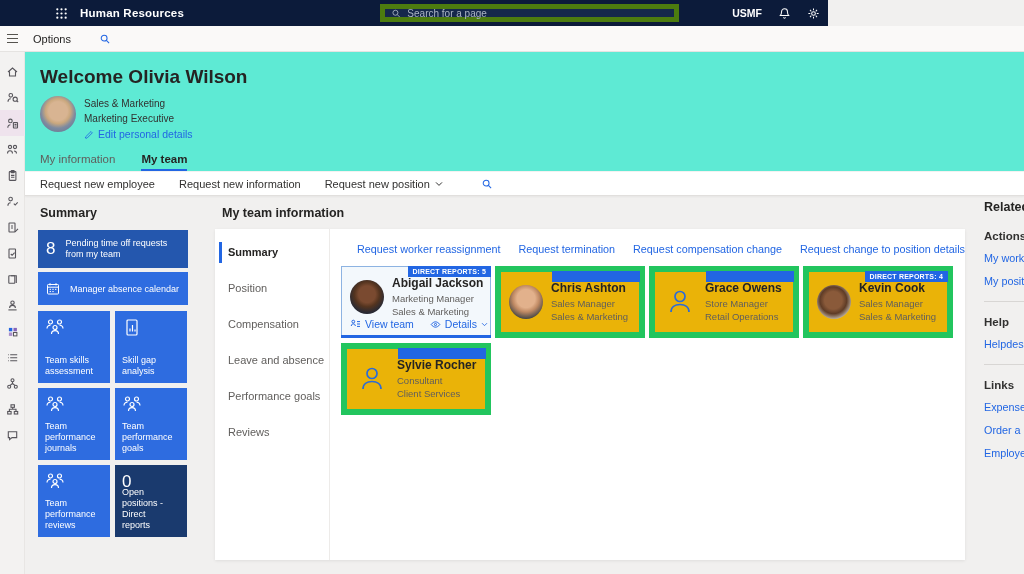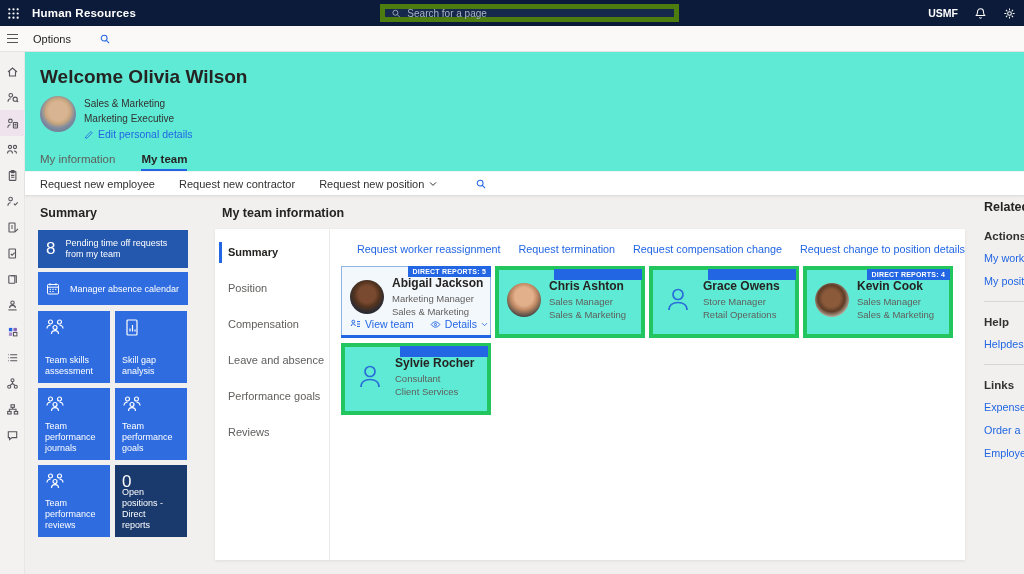--- a/index.html
+++ b/index.html
@@ -1,22 +1,22 @@
 <!DOCTYPE html>
 <html><head>
 <meta charset="utf-8">
 <style>
   * { margin:0; padding:0; box-sizing:border-box; }
   html,body { width:1024px; height:574px; overflow:hidden; }
   body { font-family:"Liberation Sans", sans-serif; background:#f1f0ef; color:#252423; }
   #screen { position:relative; width:1024px; height:574px; overflow:hidden; background:#f1f0ef; }
 
   
-  .topbar { position:absolute; left:0; top:0; width:1024px; height:26px; background:#0c1b3a;
-            display:flex; align-items:center; color:#fff; }
+  .topbar { position:absolute; left:0; top:0; width:828px; height:26px; background:#0c1b3a;
+            display:flex; align-items:center; color:#fff;padding-left:48px; }
   .waffle { width:26px; height:26px; display:flex; align-items:center; justify-content:center; cursor:pointer; }
   .app-title { font-size:11.5px; font-weight:bold; margin-left:6px; letter-spacing:.2px; }
   .top-search { position:absolute; left:380px; top:4px; width:299px; height:18px; background:#16284b;
                 border:5px solid #4d7c0f; display:flex; align-items:center; padding:0 6px; }
   .top-search input { background:transparent; border:none; outline:none; color:#cdd3de; font-size:10px;
                       width:100%; margin-left:6px; font-family:"Liberation Sans", sans-serif; }
   .top-search input::placeholder { color:#aab3c2; }
   .top-right { position:absolute; right:8px; top:0; height:26px; display:flex; align-items:center; gap:16px; }
   .company { font-size:10.5px; font-weight:bold; color:#fff; cursor:pointer; }
 
@@ -79,21 +79,21 @@
   .team-nav { position:absolute; left:0; top:0; bottom:0; width:115px; border-right:1px solid #edebe9; padding-top:6px; }
   .team-nav-item { position:relative; height:36px; padding:11px 0 0 13px; font-size:11px; color:#605e5c; cursor:pointer; }
   .team-nav-item.active { color:#252423; font-weight:bold; }
   .team-nav-item.active::before { content:""; position:absolute; left:4px; top:7px; width:3px; height:21px; background:#2266e3; }
   .team-content { position:absolute; left:116px; top:0; right:0; bottom:0; overflow:hidden; }
   .links-row { display:flex; gap:18px; margin:14px 0 0 26px; }
   .req-link { font-size:10.8px; color:#2266e3; cursor:pointer; display:flex; align-items:center; gap:5px; white-space:nowrap; }
   .cards-row { display:flex; gap:4px; margin:11px 0 0 10px; }
   .cards-row.second { margin-top:5px; }
 
-  .card { position:relative; width:150px; height:72px; background:#5eead4; border:4px solid #22c55e; cursor:pointer; }
+  .card { position:relative; width:150px; height:72px; background:#eab308; border:6px solid #22c55e; cursor:pointer; }
   .card.selected { background:#f3f8fc; border:1px solid #8db3e2; }
   .card.selected::after { content:""; position:absolute; left:-1px; right:-1px; bottom:-1px; height:3px; background:#2266e3; }
   .card-badge { position:absolute; top:-1px; right:-1px; height:11px; background:#2266e3; color:#fff;
                 font-size:7px; font-weight:bold; letter-spacing:.2px; line-height:11px; padding:0 5px; }
   .card-badge.empty { width:88px; padding:0; }
   .card-avatar { position:absolute; left:8px; top:13px; width:34px; height:34px; border-radius:50%; }
   .photo-abigail { background:radial-gradient(circle at 50% 42%, #7a4a30 0 32%, #54341f 48%, #2a2a33 70%, #1f2430 100%); }
   .photo-chris   { background:radial-gradient(circle at 50% 40%, #e2b18c 0 34%, #c08a64 50%, #4c4a48 75%, #3a3836 100%); }
   .photo-kevin   { background:radial-gradient(circle at 48% 45%, #8a5a3a 0 34%, #5f3c26 52%, #cfc9bd 78%, #bdb6a8 100%); }
   .card-persona { position:absolute; left:10px; top:14px; }
@@ -293,21 +293,21 @@
       </div>
     </div>
     <div class="tabs">
       <div class="tab">My information</div>
       <div class="tab active">My team</div>
     </div>
   </div>
 
   <div class="action-strip">
     <div class="action-btn">Request new employee</div>
-    <div class="action-btn">Request new contractor</div>
+    <div class="action-btn">Request new information</div>
     <div class="action-btn">
       <span>Request new position</span>
       <svg width="8" height="6" viewBox="0 0 8 6" fill="none" stroke="#323130" stroke-width="1">
           <path d="M1 1.4 4 4.4 7 1.4"></path>
         </svg>
     </div>
     <div class="strip-search">
       <svg width="12" height="12" viewBox="0 0 14 14">
           <circle cx="6" cy="6" r="3.4" fill="none" stroke="#2266e3" stroke-width="1.2"></circle>
           <line x1="8.6" y1="8.6" x2="11.8" y2="11.8" stroke="#2266e3" stroke-width="1.2"></line>

